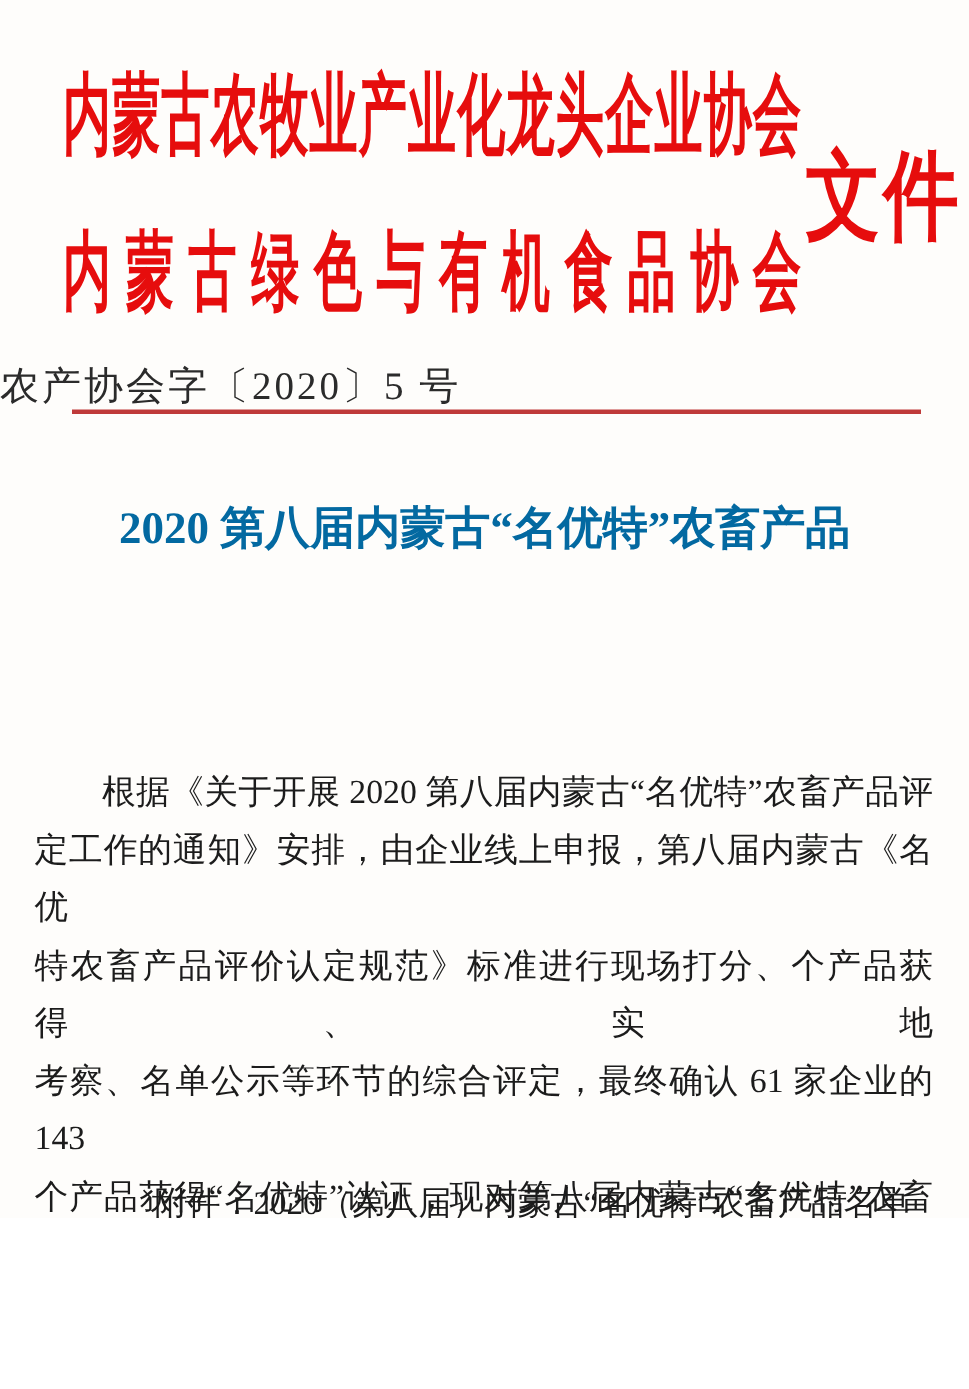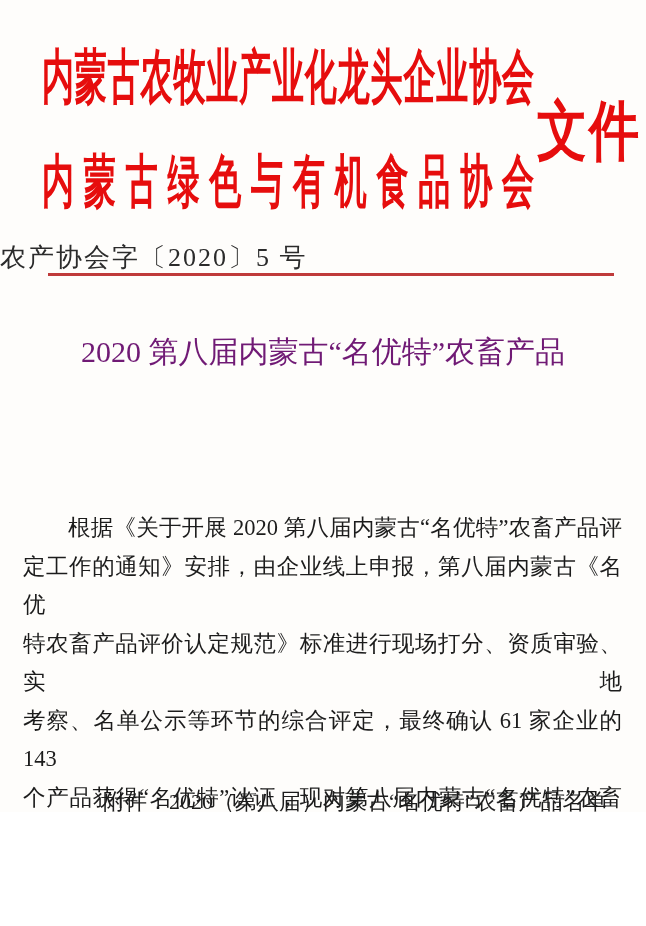--- a/index.html
+++ b/index.html
@@ -66,22 +66,22 @@
   }
 
   
   .title-line-1 {
     position: absolute;
     top: 332px;
     left: 0;
     width: 100%;
     text-align: center;
     font-size: 30px;
-    font-weight: normal;
-    color: #701a75;
+    font-weight: bold;
+    color: #0369a1;
     white-space: nowrap;
   }
   .title-line-2 {
     position: absolute;
     top: 412px;
     left: 0;
     width: 100%;
     text-align: center;
     font-size: 30px;
     font-weight: bold;
@@ -146,21 +146,21 @@
 
   <div class="doc-number">农产协会字〔2020〕5 号</div>
 
   <div class="red-rule"></div>
 
   <div class="title-line-1">2020 第八届内蒙古“名优特”农畜产品</div>
 
   <div class="body-text">
     <div class="line j indent">根据《关于开展 2020 第八届内蒙古“名优特”农畜产品评</div>
     <div class="line j">定工作的通知》安排，由企业线上申报，第八届内蒙古《名优</div>
-    <div class="line j">特农畜产品评价认定规范》标准进行现场打分、资质审验、实地</div>
+    <div class="line j">特农畜产品评价认定规范》标准进行现场打分、个产品获得、实地</div>
     <div class="line j">考察、名单公示等环节的综合评定，最终确认 61 家企业的 143</div>
     <div class="line j">个产品获得“名优特”认证，现对第八届内蒙古“名优特”农畜</div>
   </div>
 
   <div class="attachment-line">附件：2020（第八届）内蒙古“名优特”农畜产品名单</div>
 
   <div class="page-number">- 1 -</div>
 
 </div>
 

